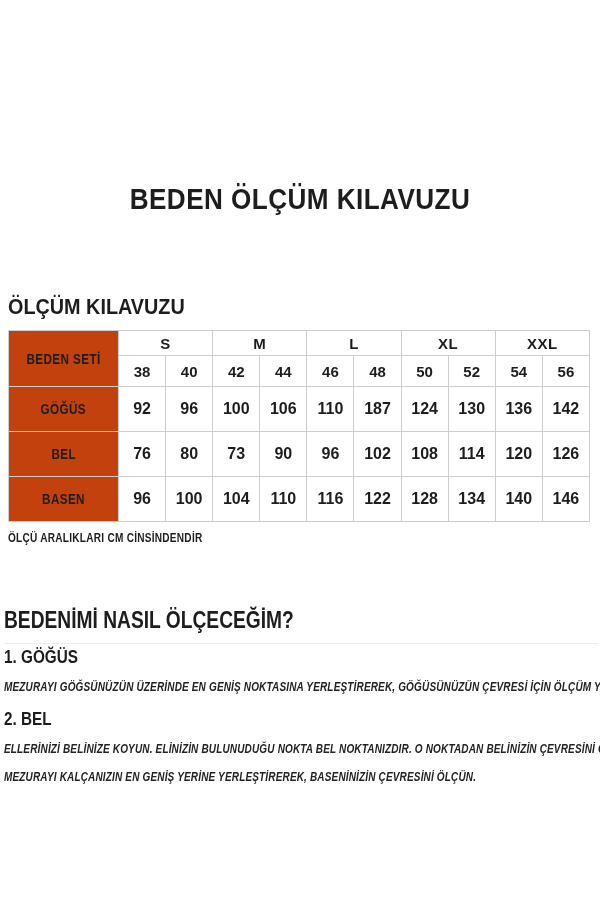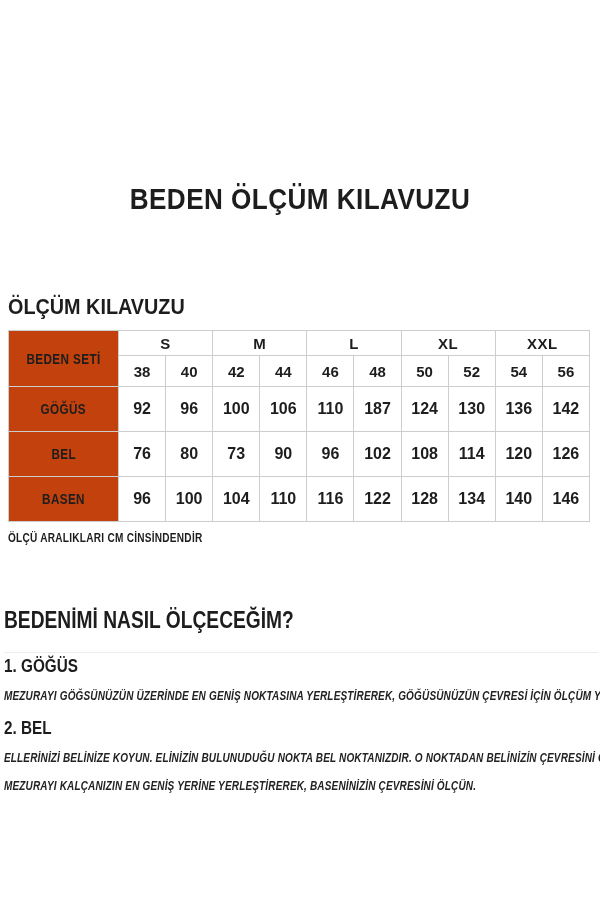--- a/index.html
+++ b/index.html
@@ -70,21 +70,21 @@
     transform: scaleX(0.84);
     transform-origin: left center;
     white-space: nowrap;
     letter-spacing: 0.3px;
   }
 
   .howto-wrap {
     margin: 61px 0 0 4px;
     width: 594px;
     border-bottom: 1px solid #ececec;
-    padding-bottom: 19px;
+    padding-bottom: 10px;
   }
   .howto-title {
     display: inline-block;
     font-size: 24px;
     line-height: 27px;
     font-weight: bold;
     transform: scaleX(0.8);
     transform-origin: left center;
     white-space: nowrap;
   }

